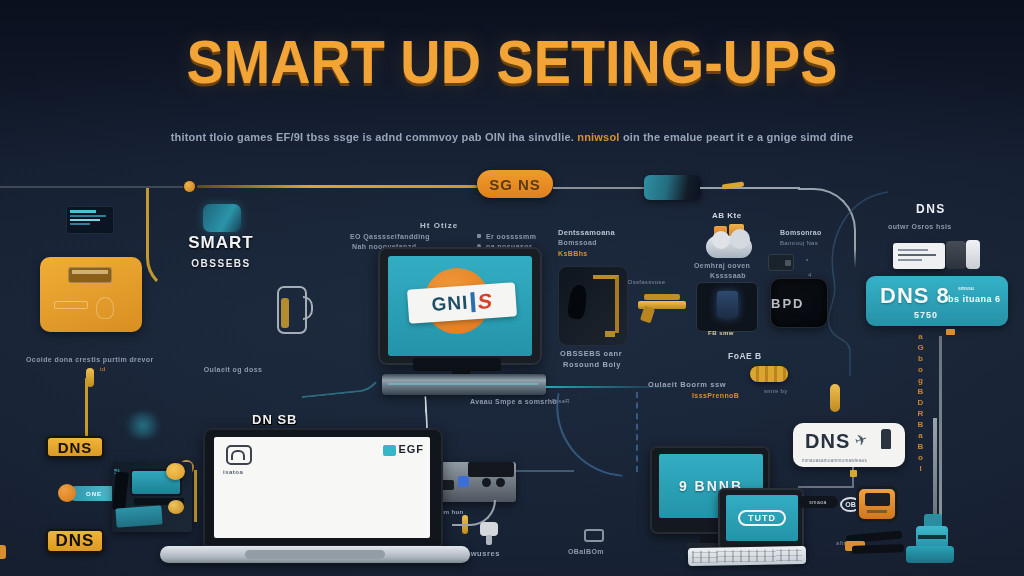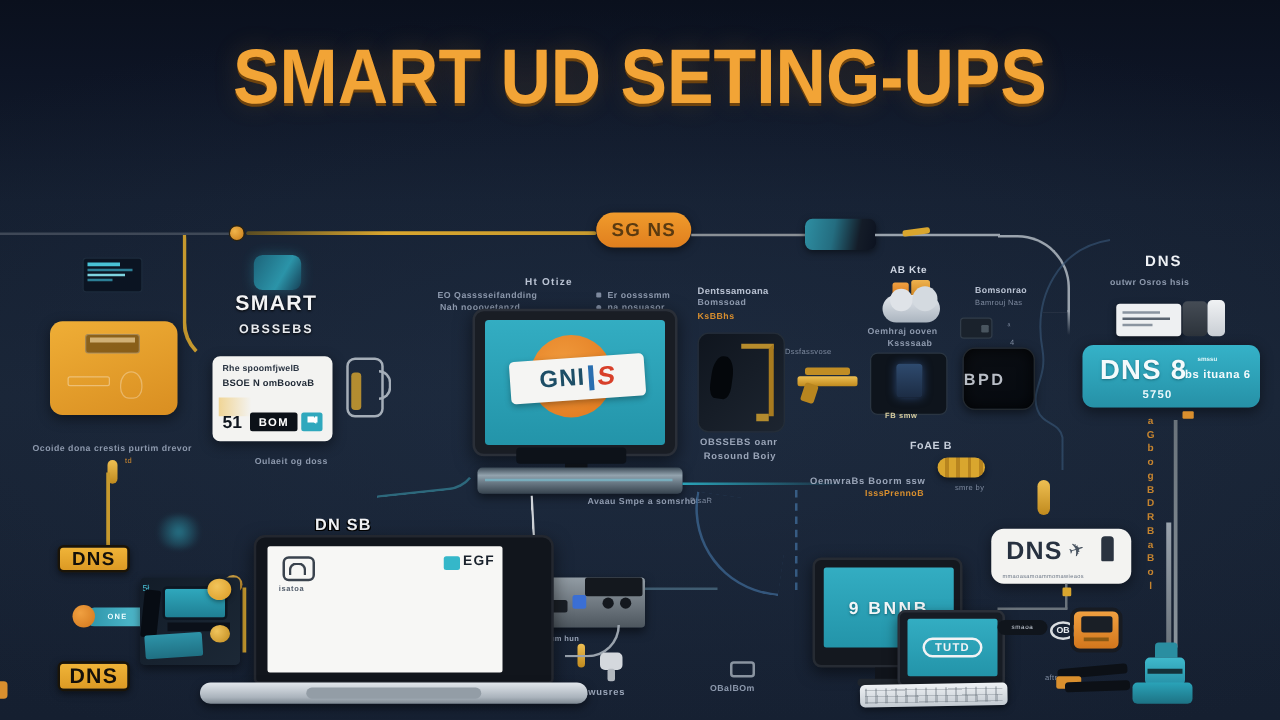--- a/index.html
+++ b/index.html
@@ -43,20 +43,25 @@
   .cap { font-size:7.5px; font-weight:bold; letter-spacing:.6px; color:#9aa5b8; }
   .vtext { writing-mode:vertical-rl; text-orientation:upright; font-size:8px;
     font-weight:bold; color:#d98f2e; letter-spacing:2px; opacity:.9; }
 </style>
 </head>
 <body>
 
 <div id="canvas">
 
   <div class="abs title">SMART UD SETING-UPS</div>
+  <div class="abs subtitle" style="top:131px;">
+    <span>thitont tloio games EF/9I tbss ssge is adnd commvoy pab OIN iha sinvdlie.</span>
+    <span class="orange-txt">nniwsol</span>
+    <span>oin the emalue peart it e a gnige simd dine</span>
+  </div>
 
   <div class="abs hline" style="left:0;top:186px;width:186px;"></div>
   <div class="abs" style="left:183px;top:180px;width:13px;height:13px;border-radius:50%;background:radial-gradient(circle at 35% 35%,#f0b44a,#c67a18);border:1px solid #2a2210;"></div>
   <div class="abs" style="left:197px;top:185px;width:280px;height:3px;background:linear-gradient(90deg,#5a4c22,#d9a62e 40%,#c79a2e);border-radius:2px;"></div>
   <div class="abs badge-pill" style="left:477px;top:170px;width:76px;height:28px;">SG NS</div>
   <div class="abs" style="left:553px;top:187px;width:92px;height:2px;background:#8a9096;"></div>
   <div class="abs" style="left:644px;top:175px;width:57px;height:25px;border-radius:6px;background:linear-gradient(100deg,#2e8fa3 0%,#246d80 40%,#141c28 75%,#0c1220 100%);box-shadow:0 2px 6px rgba(0,0,0,.5);"></div>
   <div class="abs" style="left:700px;top:187px;width:100px;height:2px;background:#9aa3ad;"></div>
   <div class="abs" style="left:722px;top:183px;width:22px;height:5px;background:#d9a62e;border-radius:2px;transform:rotate(-8deg);"></div>
   <div class="abs" style="left:798px;top:188px;width:58px;height:62px;border-top:2px solid #9aa3ad;border-right:2px solid #9aa3ad;border-top-right-radius:42px;"></div>
@@ -77,32 +82,20 @@
     <div style="position:absolute;left:14px;top:44px;width:34px;height:8px;border:1px solid rgba(255,255,255,.35);border-radius:2px;"></div>
     <div style="position:absolute;left:56px;top:40px;width:18px;height:22px;border:1px solid rgba(255,255,255,.3);border-radius:50% 50% 40% 40%;"></div>
   </div>
   <div class="abs tiny" style="left:26px;top:356px;width:145px;">Ocoide dona crestis purtim drevor</div>
   <div class="abs" style="left:86px;top:368px;width:8px;height:19px;border-radius:4px;background:linear-gradient(180deg,#eebf52,#c08a1e);"></div>
   <div class="abs tiny2 orange-txt" style="left:100px;top:366px;">td</div>
 
   <div class="abs" style="left:178px;top:233px;width:86px;text-align:center;font-size:17px;font-weight:bold;color:#f2f3f5;letter-spacing:1px;text-shadow:0 1px 2px #000;">SMART</div>
   <div class="abs" style="left:178px;top:258px;width:86px;text-align:center;font-size:10px;font-weight:bold;color:#e8ebf0;letter-spacing:1.5px;text-shadow:0 1px 2px #000;">OBSSEBS</div>
 
-  <div class="abs white-card" style="left:170px;top:285px;width:96px;height:68px;padding:7px 8px;">
-    <div style="font-size:7px;font-weight:bold;color:#2a3442;letter-spacing:.2px;">Rhe spoomfjwelB</div>
-    <div style="font-size:7.5px;font-weight:bold;color:#1e2835;margin-top:3px;letter-spacing:.2px;">BSOE N omBoovaB</div>
-    <div style="position:absolute;left:5px;top:33px;width:26px;height:15px;background:linear-gradient(90deg,rgba(240,210,140,.9),rgba(240,210,140,0));"></div>
-    <div style="position:absolute;left:8px;top:44px;font-size:14px;font-weight:bold;color:#10161f;">51</div>
-    <div style="position:absolute;left:30px;top:45px;width:38px;height:15px;background:#0c1118;border-radius:2px;color:#fff;font-size:9px;font-weight:bold;display:flex;align-items:center;justify-content:center;letter-spacing:1px;">BOM</div>
-    <div style="position:absolute;left:71px;top:45px;width:17px;height:15px;background:#2fa8bd;border-radius:2px;display:flex;align-items:center;justify-content:center;">
-      <svg width="10" height="9" viewBox="0 0 10 9">
-          <path d="M1 0h5l2 3v3L6 5H1z M7 0h2v5H7z" fill="#ffffff"></path>
-        </svg>
-    </div>
-  </div>
   <div class="abs tiny" style="left:188px;top:366px;width:90px;text-align:center;">Oulaeit og doss</div>
 
   <div class="abs" style="left:277px;top:286px;width:30px;height:48px;border:2px solid #c8d0d8;border-radius:7px;opacity:.8;">
     <div style="position:absolute;left:2px;top:10px;width:8px;height:30px;background:#d9a62e;border-radius:3px;"></div>
     <div style="position:absolute;right:-8px;top:8px;width:10px;height:24px;border:2px solid #c8d0d8;border-left:none;border-radius:0 10px 10px 0;"></div>
   </div>
   <div class="abs" style="left:300px;top:368px;width:84px;height:26px;border-bottom:2px solid rgba(64,170,190,.5);border-right:2px solid rgba(64,170,190,0);border-bottom-right-radius:40px;transform:rotate(-6deg);"></div>
 
   <div class="abs" style="left:420px;top:221px;font-size:8px;font-weight:bold;color:#b9c2d2;letter-spacing:1px;">Ht  Otize</div>
   <div class="abs tiny" style="left:350px;top:233px;">EO Qasssseifandding</div>
@@ -146,21 +139,21 @@
   <div class="abs" style="left:452px;top:500px;width:44px;height:26px;border-bottom:2px solid #9aa3ad;border-right:2px solid #9aa3ad;border-bottom-right-radius:26px;"></div>
   <div class="abs" style="left:480px;top:522px;width:18px;height:14px;background:#d4d8dd;border-radius:4px;">
     <div style="position:absolute;left:6px;bottom:-9px;width:6px;height:10px;background:#b2b8bf;border-radius:2px;"></div>
   </div>
   <div class="abs cap" style="left:394px;top:549px;width:180px;">Ws aoattextity aoawusres</div>
   <div class="abs" style="left:584px;top:529px;width:20px;height:13px;border:2px solid #8a94a0;border-radius:3px;"></div>
   <div class="abs tiny" style="left:568px;top:548px;">OBalBOm</div>
 
   <div class="abs" style="left:252px;top:412px;font-size:13px;font-weight:bold;color:#f2f3f5;letter-spacing:1px;text-shadow:1px 1px 0 #000,-1px 1px 0 #000;">DN SB</div>
   <div class="abs" style="left:203px;top:428px;width:240px;height:119px;background:#11151c;border-radius:9px 9px 4px 4px;border:2px solid #23272f;box-shadow:0 5px 14px rgba(0,0,0,.5);">
-    <div style="position:absolute;left:9px;top:7px;width:188px;height:101px;background:#f7f7f5;border-radius:2px;">
+    <div style="position:absolute;left:9px;top:7px;width:216px;height:101px;background:#f7f7f5;border-radius:2px;">
       <div style="position:absolute;left:12px;top:8px;width:26px;height:20px;border:2px solid #3a434e;border-radius:5px;">
         <div style="position:absolute;left:3px;top:3px;width:14px;height:10px;border:2px solid #3a434e;border-radius:6px 6px 0 0;border-bottom:none;"></div>
       </div>
       <div style="position:absolute;left:9px;top:32px;font-size:6px;font-weight:bold;color:#55606e;letter-spacing:.5px;">isatoa</div>
       <div style="position:absolute;right:34px;top:8px;width:13px;height:11px;background:#35b7c9;border-radius:2px;"></div>
       <div style="position:absolute;right:6px;top:6px;font-size:11px;font-weight:bold;color:#1a222c;letter-spacing:1px;">EGF</div>
     </div>
   </div>
   <div class="abs" style="left:160px;top:546px;width:310px;height:17px;border-radius:9px;background:linear-gradient(180deg,#e2e7ec,#aab3bc 70%,#7e8891);box-shadow:0 3px 8px rgba(0,0,0,.5);">
     <div style="position:absolute;left:85px;top:4px;width:140px;height:9px;background:#939da6;border-radius:5px;"></div>
@@ -217,21 +210,21 @@
   </div>
   <div class="abs tiny" style="left:694px;top:262px;">Oemhraj ooven</div>
   <div class="abs tiny" style="left:710px;top:272px;">Kssssaab</div>
 
   <div class="abs" style="left:696px;top:282px;width:62px;height:50px;background:#0e141c;border:1px solid #2a3542;border-radius:6px;">
     <div style="position:absolute;left:20px;top:8px;width:21px;height:27px;background:linear-gradient(180deg,#2e4a6e,#1c2c44);border-radius:3px;box-shadow:0 0 8px rgba(70,120,200,.5);"></div>
   </div>
   <div class="abs" style="left:708px;top:330px;font-size:6px;font-weight:bold;color:#d9cfa0;letter-spacing:.5px;">FB smw</div>
   <div class="abs" style="left:728px;top:351px;font-size:8.5px;font-weight:bold;color:#c8d0dc;letter-spacing:.5px;">FoAE B</div>
 
-  <div class="abs cap" style="left:648px;top:380px;">OemwraBs Boorm ssw</div>
+  <div class="abs cap" style="left:648px;top:380px;">Oulaeit Boorm ssw</div>
   <div class="abs" style="left:692px;top:392px;font-size:7px;font-weight:bold;color:#d98f2e;letter-spacing:.4px;">IsssPrennoB</div>
   <div class="abs tiny2" style="left:552px;top:398px;">PtsaR</div>
 
   <div class="abs" style="left:552px;top:398px;width:76px;height:74px;border-left:2px solid rgba(70,120,170,.6);border-bottom:2px solid rgba(70,120,170,.6);border-bottom-left-radius:70px;transform:rotate(8deg);"></div>
   <div class="abs" style="left:636px;top:392px;width:0;height:80px;border-left:2px dashed rgba(70,120,170,.65);"></div>
 
   <div class="abs" style="left:750px;top:366px;width:38px;height:16px;border-radius:8px;background:repeating-linear-gradient(90deg,#d9a62e 0 6px,#b8851f 6px 9px);box-shadow:0 2px 5px rgba(0,0,0,.5);"></div>
   <div class="abs tiny2" style="left:764px;top:388px;">smre by</div>
   <div class="abs" style="left:830px;top:384px;width:10px;height:28px;border-radius:5px;background:linear-gradient(180deg,#eebf52,#c08a1e);"></div>
 

